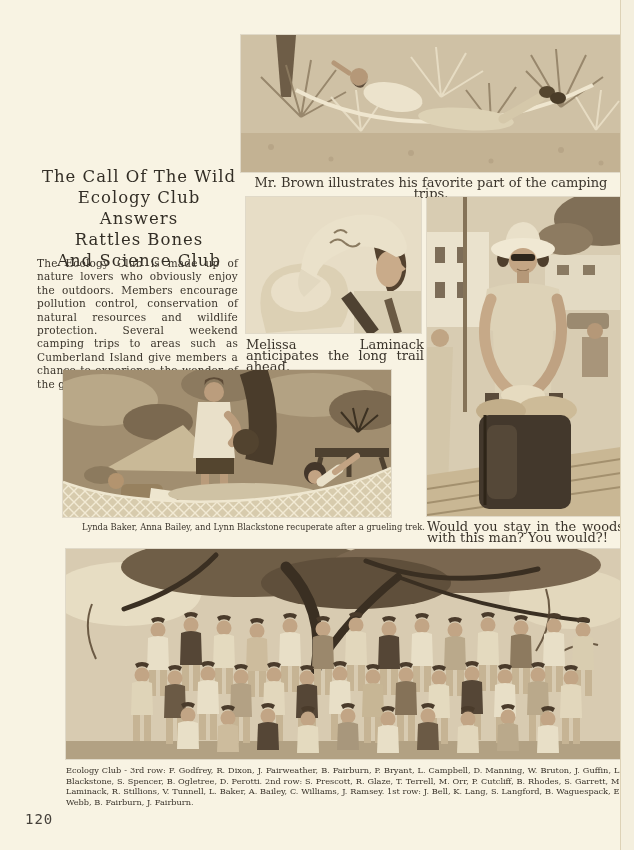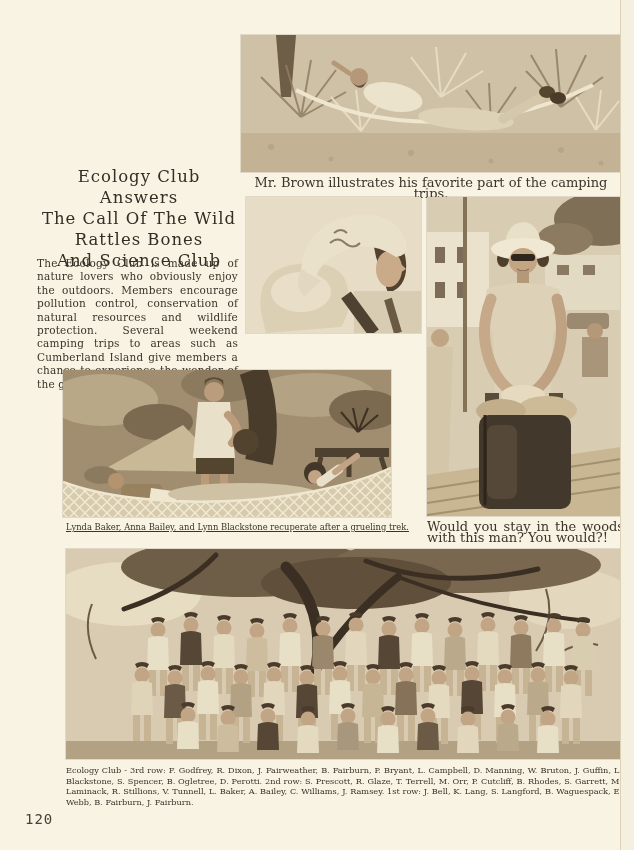--- a/index.html
+++ b/index.html
@@ -26,21 +26,21 @@
     position:absolute;left:37px;top:257px;width:201px;
     font-size:10.5px;line-height:13.4px;text-align:justify;
     letter-spacing:0.2px;color:#3a342b;
   }
   .caption{
     position:absolute;font-size:13px;line-height:11px;color:#3a342b;
   }
   .cap-top{left:241px;top:177px;width:380px;text-align:center;}
   .cap-melissa{left:246px;top:339px;width:178px;text-align:justify;}
   .cap-man{left:427px;top:521px;width:197px;text-align:justify;}
-  .cap-hammock{left:66px;top:522px;width:360px;white-space:nowrap;font-size:8.4px;text-decoration:underline;}
+  .cap-hammock{left:82px;top:522px;width:360px;white-space:nowrap;font-size:8.4px;}
   .cap-group{left:66px;top:765px;width:556px;text-align:justify;font-size:8.2px;line-height:10.6px;}
   .page-number{
     position:absolute;left:25px;top:811px;
     font-size:14px;letter-spacing:1px;color:#45403a;
     font-family:"DejaVu Sans Mono", monospace;
   }
 </style>
 </head>
 <body>
 
@@ -76,22 +76,22 @@
       <ellipse cx="152" cy="62" rx="30" ry="14" fill="#ece3cc" transform="rotate(12 152 62)"></ellipse>
       <ellipse cx="225" cy="84" rx="48" ry="11" fill="#ddd2b5" transform="rotate(4 225 84)"></ellipse>
       <path d="M262,84 L300,62" stroke="#d5c8aa" stroke-width="9" stroke-linecap="round"></path>
       <ellipse cx="306" cy="57" rx="8" ry="6" fill="#55462f"></ellipse>
       <ellipse cx="317" cy="63" rx="8" ry="6" fill="#4a3c28"></ellipse>
     </svg>
   </div>
   <div class="caption cap-top">Mr. Brown illustrates his favorite part of the camping trips.</div>
 
   <div class="headline">
+    <div>The Call Of The Wild</div>
     <div>Ecology Club Answers</div>
-    <div>The Call Of The Wild</div>
     <div>Rattles Bones</div>
     <div>And Science Club</div>
   </div>
 
   <div class="body-copy">The Ecology Club is made up of nature lovers who obviously enjoy the outdoors. Members encourage pollution control, conservation of natural resources and wildlife protection. Several weekend camping trips to areas such as Cumberland Island give members a chance to experience the wonder of the great outdoors.</div>
 
   <div class="photo" style="left:246px;top:197px;width:175px;height:136px;">
     <svg viewBox="0 0 175 136" preserveAspectRatio="none">
       <rect width="175" height="136" fill="#e7ddc6"></rect>
       <path d="M15,115 Q10,75 45,68 Q90,60 100,85 Q108,110 95,130 L20,136 Z" fill="#dcd0b4"></path>
@@ -100,20 +100,21 @@
       <ellipse cx="143" cy="72" rx="13" ry="18" fill="#c9ab8a"></ellipse>
       <path d="M154,66 l6,6 l-6,4 Z" fill="#c9ab8a"></path>
       <path d="M55,72 Q60,25 110,18 Q150,14 160,45 Q164,58 150,60 Q122,42 96,55 Q72,66 70,82 Z" fill="#eae1ca"></path>
       <path d="M84,46 q8,-7 15,0 q8,7 15,0 M88,36 q7,-6 13,0" stroke="#8a7a60" stroke-width="2" fill="none"></path>
       <path d="M55,72 Q48,90 58,100 L75,84 Z" fill="#e2d8c0"></path>
       <rect x="108" y="94" width="67" height="42" fill="#d8cdb2"></rect>
       <path d="M100,98 L128,136" stroke="#4f4232" stroke-width="12"></path>
       <path d="M142,102 L152,136" stroke="#6a5a44" stroke-width="8"></path>
     </svg>
   </div>
+  <div class="caption cap-melissa">Melissa Laminack anticipates the long trail ahead.</div>
 
   <div class="photo" style="left:427px;top:197px;width:194px;height:319px;">
     <svg viewBox="0 0 194 319" preserveAspectRatio="none">
       <rect width="194" height="319" fill="#d8ccb2"></rect>
       <rect x="0" y="35" width="62" height="95" fill="#eae2cd"></rect>
       <g fill="#7d6d58">
         <rect x="8" y="50" width="10" height="16"></rect>
           <rect x="30" y="50" width="10" height="16"></rect>
         <rect x="8" y="85" width="10" height="16"></rect>
           <rect x="30" y="85" width="10" height="16"></rect>

